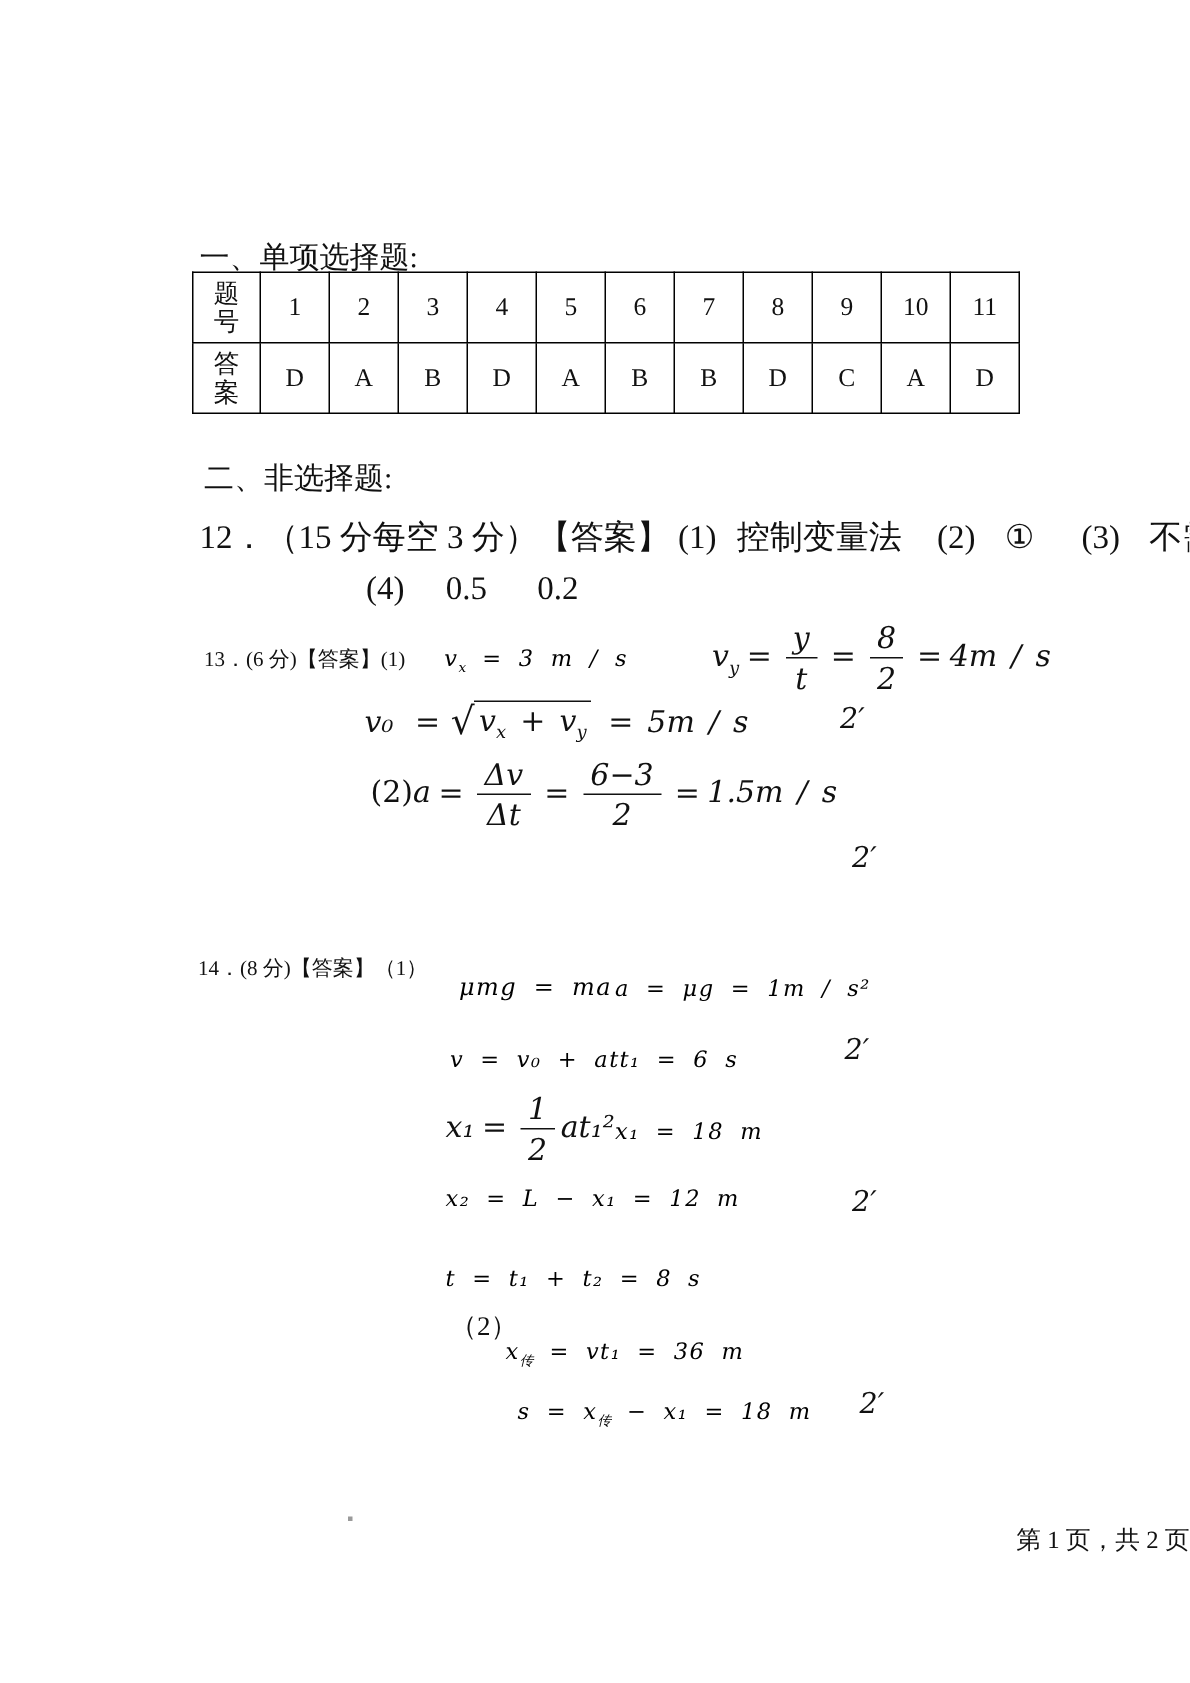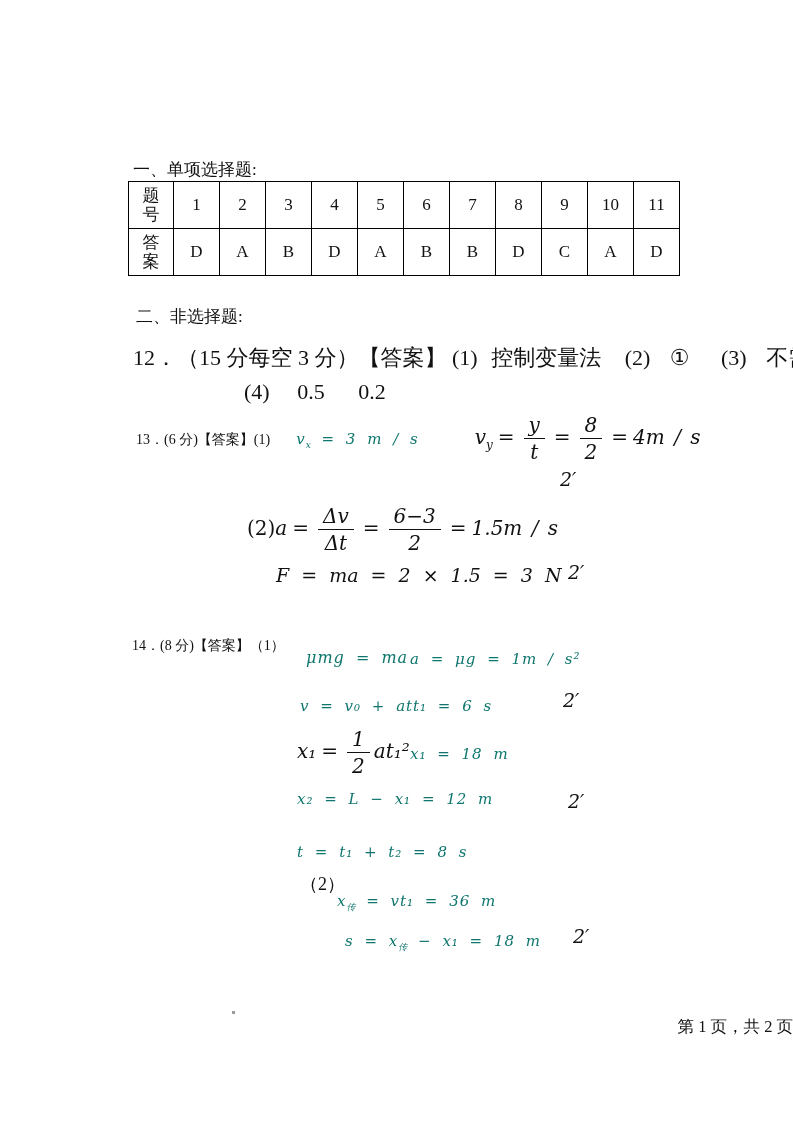--- a/index.html
+++ b/index.html
@@ -1,35 +1,35 @@
 <!DOCTYPE html>
 <html><head>
 <meta charset="utf-8">
 <style>
   html,body{margin:0;padding:0;background:#fff;}
   .page{position:relative;width:793px;height:1122px;background:#ffffff;overflow:hidden;
         font-family:"Liberation Serif","DejaVu Serif",serif;color:#111;}
   .title{position:absolute;top:112px;left:0;width:100%;text-align:center;
          font-size:24px;font-weight:bold;letter-spacing:1px;}
-  .sec{position:absolute;font-size:17px;}
+  .sec{position:absolute;font-size:20px;}
   #sec1{top:158px;left:133px;}
   #sec2{top:305px;left:136px;}
   table.ans-table{position:absolute;top:181px;left:128px;border-collapse:collapse;table-layout:fixed;}
   table.ans-table td{border:1.4px solid #000;text-align:center;font-size:17px;height:46px;padding:0;}
   td.hcell{width:44px;font-size:16px;line-height:19px;}
   td.qcell,td.acell{width:45px;}
   .line{position:absolute;font-size:22px;white-space:nowrap;}
   #q12l1{left:133px;top:343px;}
   #q12l2{left:244px;top:379px;}
   .g8{margin-left:8px;} .g14{margin-left:14px;} .g18{margin-left:18px;}
   .g22{margin-left:22px;} .g26{margin-left:26px;} .g28{margin-left:28px;}
   .fline{position:absolute;white-space:nowrap;}
   .hdr{font-size:14px;color:#111;}
   .eq-small{font-family:"DejaVu Serif","Liberation Serif",serif;font-style:italic;
-            font-size:15px;letter-spacing:1px;word-spacing:5px;color:#0f766e;}
+            font-size:15px;letter-spacing:1px;word-spacing:5px;color:#000000;}
   .eq-small sub{font-size:9px;letter-spacing:0;}
   .eq-large{font-family:"DejaVu Serif","Liberation Serif",serif;font-style:italic;
             font-size:20px;word-spacing:3px;color:#111;}
   .eq-large sub{font-size:12px;}
   .frac{display:inline-block;vertical-align:middle;text-align:center;margin:0 4px;}
   .frac .num{display:block;border-bottom:1.4px solid #111;padding:0 5px 1px;line-height:1.2;}
   .frac .den{display:block;padding-top:1px;line-height:1.2;}
   .sqrt{display:inline-flex;align-items:stretch;margin:0 2px;}
   .radical{font-style:normal;font-size:1.25em;line-height:1;transform:translateY(1px);}
   .radicand{border-top:1.5px solid #111;padding:0 3px;}
@@ -122,27 +122,34 @@
     <span class="g22">0.5</span>
     <span class="g28">0.2</span>
   </div>
 
   <div class="fline" id="q13l1">
     <span class="hdr">13．(6 分)【答案】(1)</span>
     <span class="eq-small g22"><span>v</span><sub>x</sub> <span>= 3 m / s</span></span>
     <span class="eq-large" style="margin-left:52px"><span>v</span><sub>y</sub><span class="mx">=</span><span class="frac"><span class="num">y</span><span class="den">t</span></span><span class="mx">=</span><span class="frac"><span class="num">8</span><span class="den">2</span></span><span class="mx">=</span><span>4m / s</span></span>
   </div>
 
+  <div class="fline eq-large" id="q13v0">
+    <span>v₀</span>
+    <span class="mx">=</span><span class="sqrt">
+        <span class="radical">√</span>
+        <span class="radicand"><span>v</span><sub>x</sub> <span>+</span> <span>v</span><sub>y</sub></span>
+      </span>
+    <span>= 5m / s</span>
+  </div>
   <div class="score" id="sc13a">2′</div>
 
   <div class="fline eq-large" id="q13acc">
     <span class="up">(2)</span><span>a</span><span class="mx">=</span><span class="frac"><span class="num">Δv</span><span class="den">Δt</span></span><span class="mx">=</span><span class="frac"><span class="num">6−3</span><span class="den">2</span></span><span class="mx">=</span><span>1.5m / s</span>
   </div>
 
-  <div class="fline eq-large" id="q13F">F = ma = 2 × 1.5 = 3 N</div>
   <div class="score" id="sc13b">2′</div>
 
   <div class="fline hdr" id="q14hdr">14．(8 分)【答案】（1）</div>
   <div class="fline eq-small" id="q14eq1a">μmg = ma</div>
   <div class="fline eq-small" id="q14eq1b">a = μg = 1m / s²</div>
   <div class="fline eq-small" id="q14eq2a">v = v₀ + at</div>
   <div class="fline eq-small" id="q14eq2b">t₁ = 6 s</div>
   <div class="score" id="sc14a">2′</div>
 
   <div class="fline eq-large" id="q14x1">

